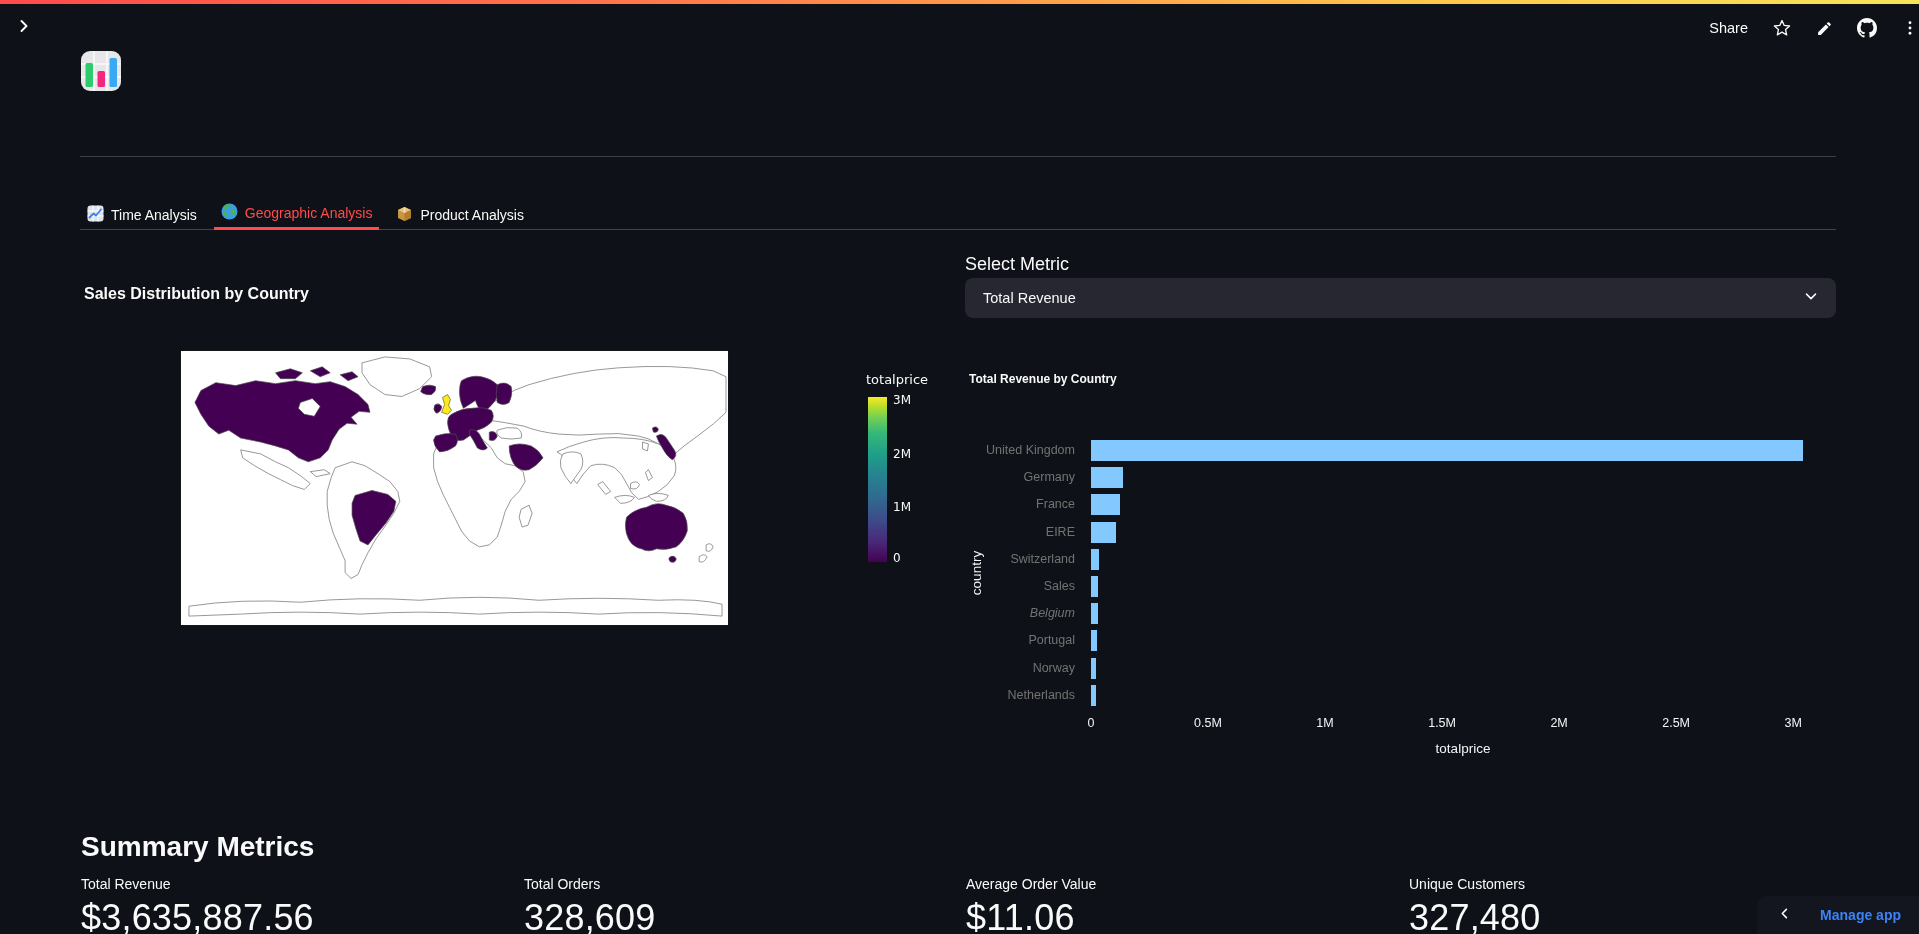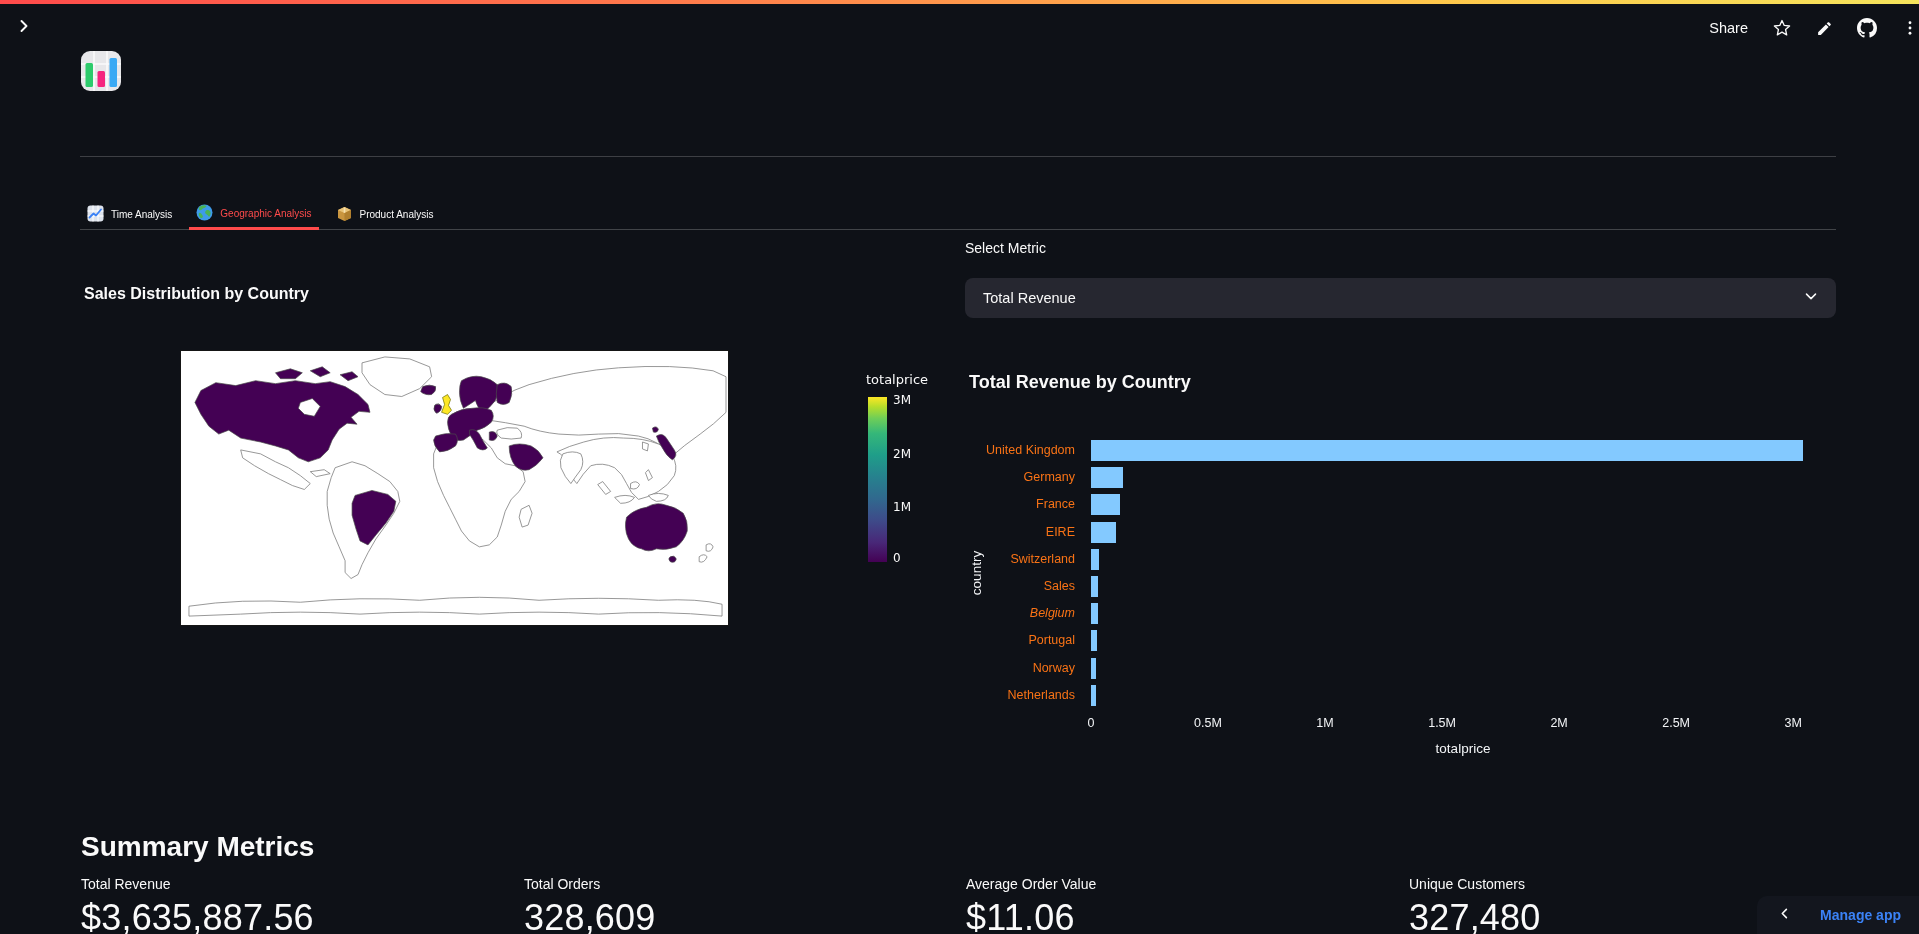--- a/index.html
+++ b/index.html
@@ -22,48 +22,48 @@
 
   
   .app-header { position:absolute; left:80px; top:50px; display:flex; align-items:center; gap:15px; }
   .page-title { font-size:37px; font-weight:700; letter-spacing:.2px; }
   .divider { position:absolute; left:80px; top:156px; width:1756px; border-top:1px solid rgba(250,250,250,.2); }
 
   
   .tabs { position:absolute; left:80px; top:197px; width:1756px; height:33px;
     display:flex; gap:10px; border-bottom:1px solid rgba(250,250,250,.22); }
   .tab { display:flex; align-items:center; gap:7px; padding:2px 7px 0; height:33px;
-    font-size:10px; color:#fafafa; cursor:pointer; white-space:nowrap; }
+    font-size:14px; color:#fafafa; cursor:pointer; white-space:nowrap; }
   .tab.active { color:#ff4b4b; border-bottom:3px solid #ff4b4b; margin-bottom:-2px; }
 
   
   .map-section-title { position:absolute; left:84px; top:285px; font-size:16px; font-weight:700; }
   .map-axes { position:absolute; left:180px; top:350px; width:549px; height:276px;
     background:#ffffff; border:1px solid #151515; }
   .map-axes svg { display:block; width:100%; height:100%; }
   .cb-title { position:absolute; left:866px; top:372px; font-family:"DejaVu Sans",sans-serif;
     font-size:13px; color:#fafafa; }
   .colorbar { position:absolute; left:868px; top:397px; width:19px; height:165px;
     background:linear-gradient(to top,#440154 0%,#482878 12%,#3e4a89 25%,#31688e 38%,
       #26828e 52%,#1f9e89 65%,#35b779 78%,#6ece58 87%,#b5de2b 94%,#fde725 100%); }
   .cb-tick { position:absolute; left:893px; font-family:"DejaVu Sans",sans-serif;
     font-size:12px; color:#fafafa; transform:translateY(-50%); }
 
   
-  .select-label { position:absolute; left:965px; top:240px; font-size:14px; color:#fafafa; }
+  .select-label { position:absolute; left:965px; top:254px; font-size:18px; color:#fafafa; }
   .selectbox { position:absolute; left:965px; top:278px; width:871px; height:40px;
     background:#262730; border-radius:8px; display:flex; align-items:center;
     padding:0 16px 0 18px; cursor:pointer; }
   .selectbox .value { font-size:14.5px; color:#fafafa; flex:1; }
 
   
-  .bar-chart-title { position:absolute; left:969px; top:372px; font-size:18px; font-weight:700; }
+  .bar-chart-title { position:absolute; left:969px; top:372px; font-size:12px; font-weight:700; }
   .bar-labels { position:absolute; left:965px; top:437px; width:118px; }
   .bar-label { position:absolute; right:8px; width:110px; height:27px; text-align:right;
-    font-size:12.5px; color:#f97316; line-height:27px; white-space:nowrap; }
+    font-size:12.5px; color:#737373; line-height:27px; white-space:nowrap; }
   .bar-plot { position:absolute; left:1091px; top:437px; width:745px; height:272px; }
   .bar { position:absolute; left:0; height:21px; }
   .x-axis { position:absolute; left:1091px; top:716px; width:745px; height:16px; }
   .x-tick { position:absolute; transform:translateX(-50%); font-size:12.5px; color:#f3f5f7; }
   .xlabel { position:absolute; left:1463px; top:741px; transform:translateX(-50%);
     font-size:13.5px; color:#f3f5f7; }
   .ylabel { position:absolute; left:976px; top:573px; transform:translate(-50%,-50%) rotate(-90deg);
     font-size:13.5px; color:#f3f5f7; }
 
   

